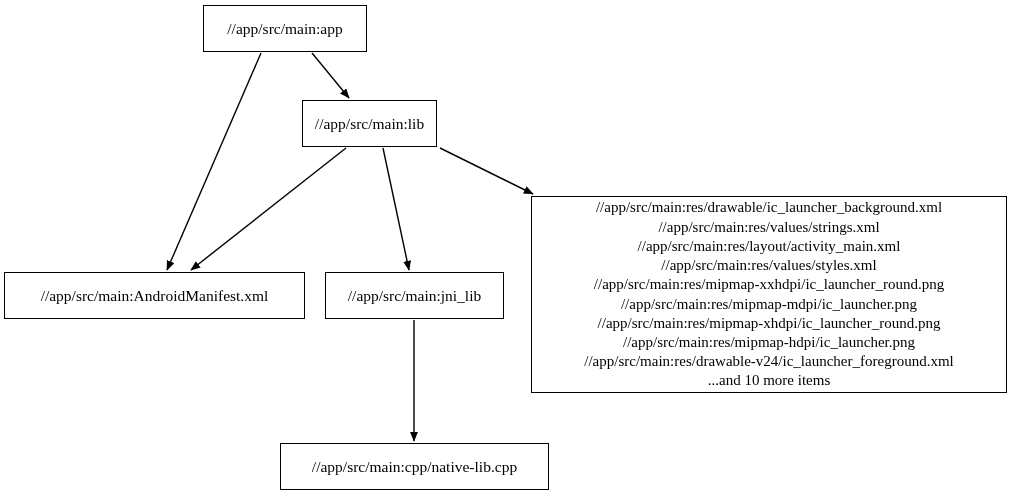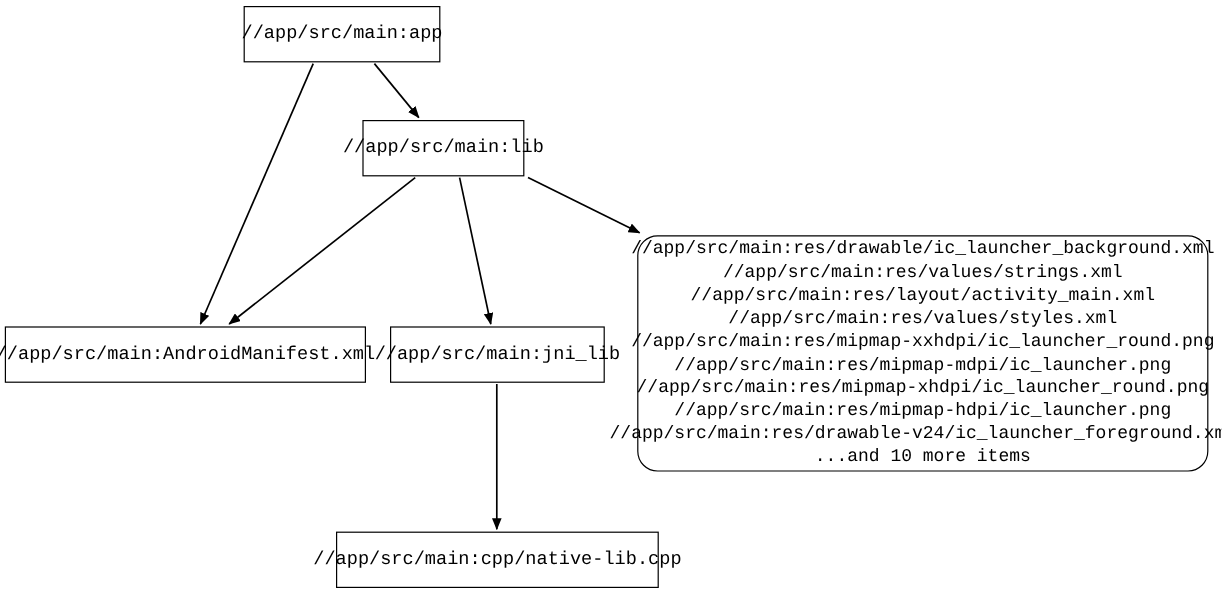--- a/index.html
+++ b/index.html
@@ -34,26 +34,24 @@
     text-align: center;
     color: #000000;
     font-size: 15.5px;
     line-height: 19px;
     white-space: pre;
   }
   .node-label {
     display: block;
     white-space: pre;
     text-align: center;
-    font-family: Liberation Mono, monospace;
   }
   .node-multiline {
     font-size: 15px;
     line-height: 19.2px;
-    border-radius: 17px;
   }
 </style>
 </head>
 <body>
 
 <div id="graph-canvas">
 
   <svg id="edge-layer" viewBox="0 0 1018 496" width="1018" height="496" xmlns="http://www.w3.org/2000/svg">
     <defs>
       <marker id="arrowhead" markerWidth="10" markerHeight="8" refX="9.2" refY="4" orient="auto" markerUnits="userSpaceOnUse">

